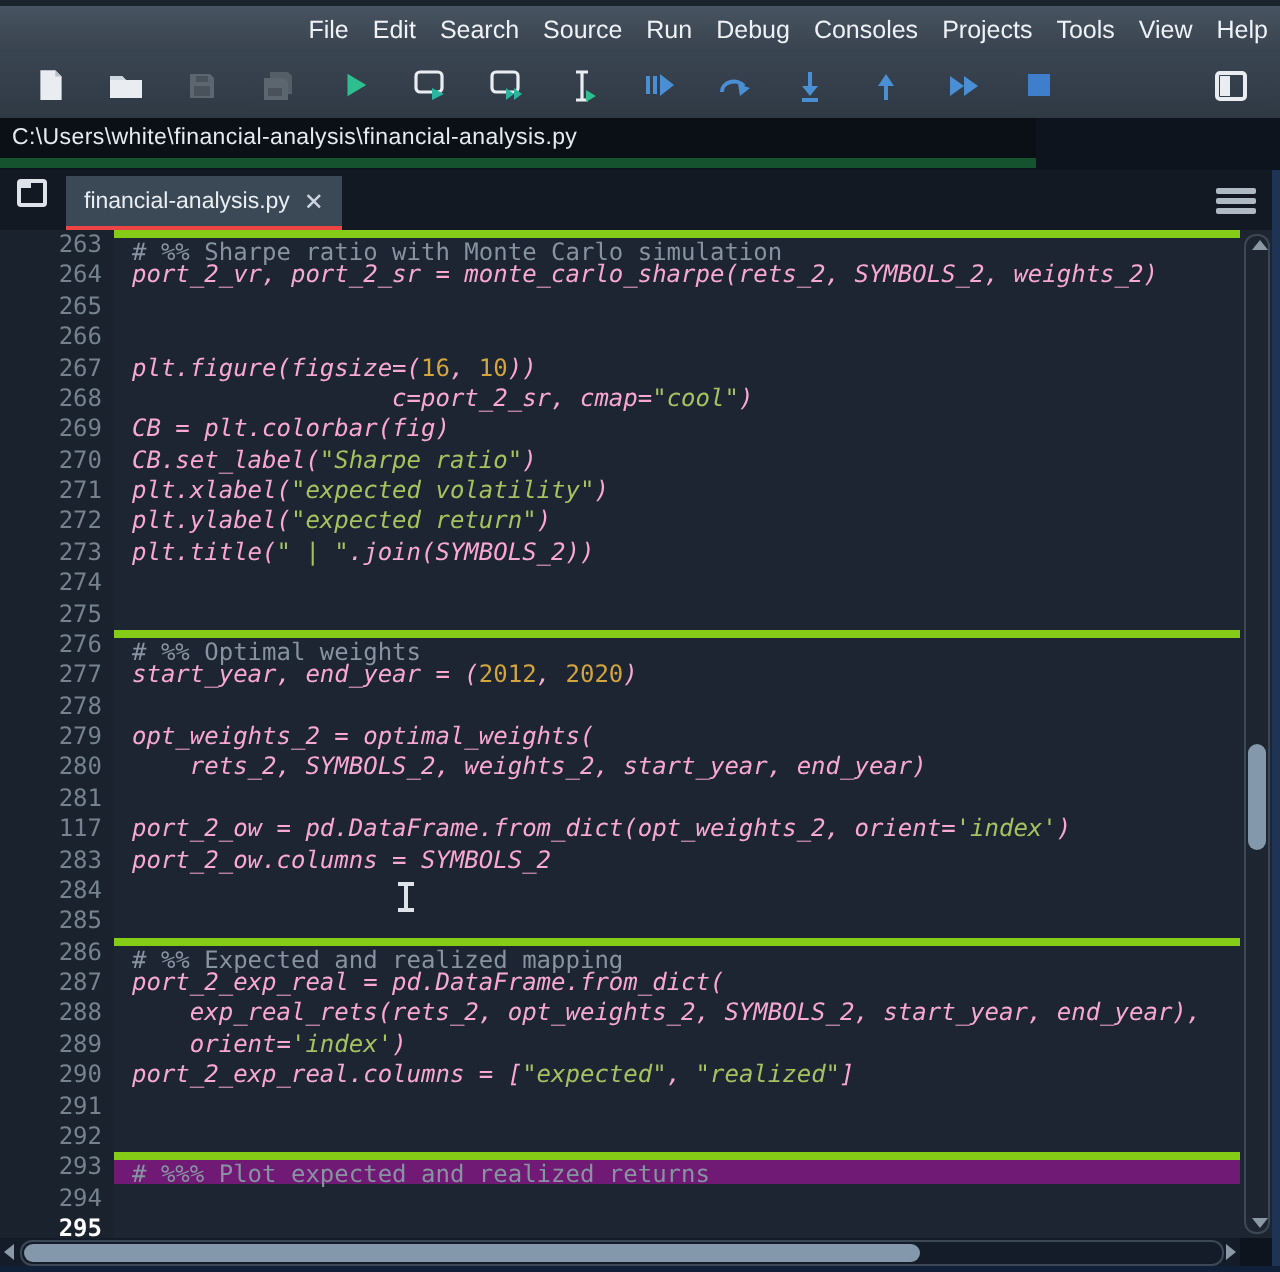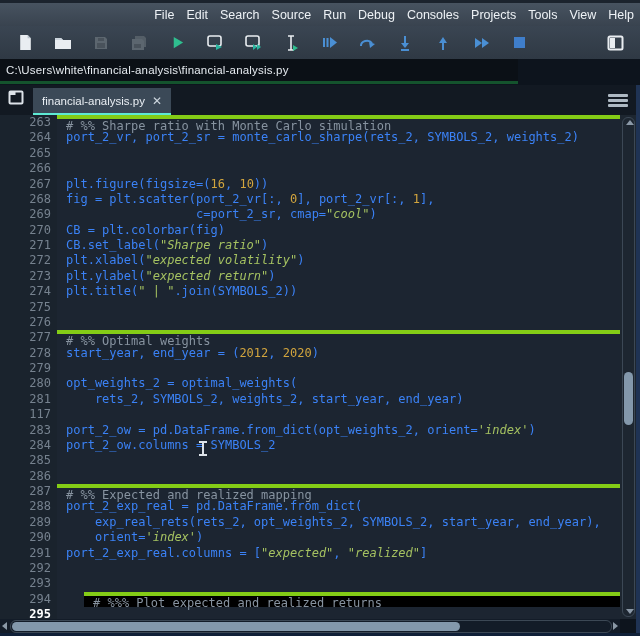--- a/index.html
+++ b/index.html
@@ -17,52 +17,52 @@
   .toolbar{position:absolute;left:0;top:26px;width:640px;height:33px;
            background:linear-gradient(#3a4552,#2f3944);
            display:flex;align-items:center;padding:0 6px;box-sizing:border-box;}
   .tbtn{width:38px;height:26px;display:flex;align-items:center;justify-content:center;flex:0 0 auto;}
   .tbtn svg{display:block;}
   .tspacer{flex:1 1 auto;}
 
   
   .pathbar{position:absolute;left:0;top:59px;width:518px;height:25px;background:#0b1016;
            display:flex;align-items:center;padding-left:6px;box-sizing:border-box;
-           border-bottom:3px solid #14532d;}
+           border-bottom:5px solid #14532d;}
   .pathbar span{color:#e6ebf0;font-size:11.5px;letter-spacing:.2px;}
 
   
   .tabbar{position:absolute;left:0;top:85px;width:640px;height:30px;background:#121922;}
   .browse-btn{position:absolute;left:7px;top:6px;width:18px;height:16px;
               display:flex;align-items:center;justify-content:center;}
   .tab{position:absolute;left:33px;top:3px;height:25px;background:#3b4957;
        display:flex;align-items:center;padding:0 9px;gap:7px;
-       border-bottom:3px solid #5eead4;box-sizing:content-box;}
+       border-bottom:3px solid #ef4444;box-sizing:content-box;}
   .tab .lbl{color:#e9eef3;font-size:11.5px;white-space:nowrap;}
   .tab .x{color:#cdd6de;font-size:12px;line-height:1;cursor:default;}
   .opts-btn{position:absolute;right:12px;top:9px;width:20px;height:13px;
             display:flex;flex-direction:column;justify-content:space-between;}
   .opts-btn i{display:block;height:3px;background:#aeb9c3;border-radius:1px;}
 
   
   .editor{position:absolute;left:0;top:115px;width:636px;height:504px;background:#1c2531;overflow:hidden;}
   .gutter{position:absolute;left:0;top:0;width:57px;height:100%;background:#1a232d;
           font-family:"DejaVu Sans Mono",monospace;font-size:12px;color:#76828f;
           text-align:right;box-sizing:border-box;padding-right:6px;overflow:hidden;}
   .gutter .ln{height:15.38px;line-height:15.38px;margin-left:18px;}
   .gutter .ln.cur{color:#ffffff;font-weight:bold;}
   .codecol{position:absolute;left:57px;top:0;width:563px;height:100%;overflow:hidden;
            font-family:"DejaVu Sans Mono",monospace;font-size:12px;color:#f4f7fa;}
   .cl{height:15.38px;line-height:15.38px;white-space:pre;padding-left:9px;box-sizing:border-box;}
   .cl.sep{border-top:4px solid #84cc16;height:15.38px;line-height:14.38px;}
-  .cl.cur{background:#000000;margin-left:27px;}
+  .cl.cur{background:#701a75;}
   .tok-comment{color:#8793a0;}
   .tok-string{color:#a5c261;font-style:italic;}
   .tok-number{color:#d2a53e;}
-  .tok-code{color:#3b82f6;}
+  .tok-code{color:#f9a8d4;font-style:italic;}
 
   
   .vscroll{position:absolute;left:620px;top:115px;width:16px;height:504px;background:#1d2630;}
   .vtrack{position:absolute;left:2px;top:2px;width:11px;height:498px;border:1px solid #3c4855;border-radius:6px;}
   .varrow-up{position:absolute;left:6px;top:5px;width:0;height:0;
              border-left:4px solid transparent;border-right:4px solid transparent;border-bottom:5px solid #8b99a7;}
   .varrow-dn{position:absolute;left:6px;bottom:5px;width:0;height:0;
              border-left:4px solid transparent;border-right:4px solid transparent;border-top:5px solid #8b99a7;}
   .vthumb{position:absolute;left:4px;top:257px;width:9px;height:53px;background:#8398ab;border-radius:5px;}
 
@@ -290,21 +290,20 @@
         <div class="ln">293</div>
         <div class="ln">294</div>
         <div class="ln cur">295</div>
       </div>
     <div class="codecol">
         <div class="cl sep"><span class="tok-comment"># %% Sharpe ratio with Monte Carlo simulation</span></div>
         <div class="cl"><span class="tok-code">port_2_vr, port_2_sr = monte_carlo_sharpe(rets_2, SYMBOLS_2, weights_2)</span></div>
         <div class="cl"> </div>
         <div class="cl"> </div>
         <div class="cl"><span class="tok-code">plt.figure(figsize=(</span><span class="tok-number">16</span><span class="tok-code">, </span><span class="tok-number">10</span><span class="tok-code">))</span></div>
-        <div class="cl"><span class="tok-code">fig = plt.scatter(port_2_vr[:, </span><span class="tok-number">0</span><span class="tok-code">], port_2_vr[:, </span><span class="tok-number">1</span><span class="tok-code">],</span></div>
         <div class="cl"><span class="tok-code">                  c=port_2_sr, cmap=</span><span class="tok-string">"cool"</span><span class="tok-code">)</span></div>
         <div class="cl"><span class="tok-code">CB = plt.colorbar(fig)</span></div>
         <div class="cl"><span class="tok-code">CB.set_label(</span><span class="tok-string">"Sharpe ratio"</span><span class="tok-code">)</span></div>
         <div class="cl"><span class="tok-code">plt.xlabel(</span><span class="tok-string">"expected volatility"</span><span class="tok-code">)</span></div>
         <div class="cl"><span class="tok-code">plt.ylabel(</span><span class="tok-string">"expected return"</span><span class="tok-code">)</span></div>
         <div class="cl"><span class="tok-code">plt.title(</span><span class="tok-string">" | "</span><span class="tok-code">.join(SYMBOLS_2))</span></div>
         <div class="cl"> </div>
         <div class="cl"> </div>
         <div class="cl sep"><span class="tok-comment"># %% Optimal weights</span></div>
         <div class="cl"><span class="tok-code">start_year, end_year = (</span><span class="tok-number">2012</span><span class="tok-code">, </span><span class="tok-number">2020</span><span class="tok-code">)</span></div>

